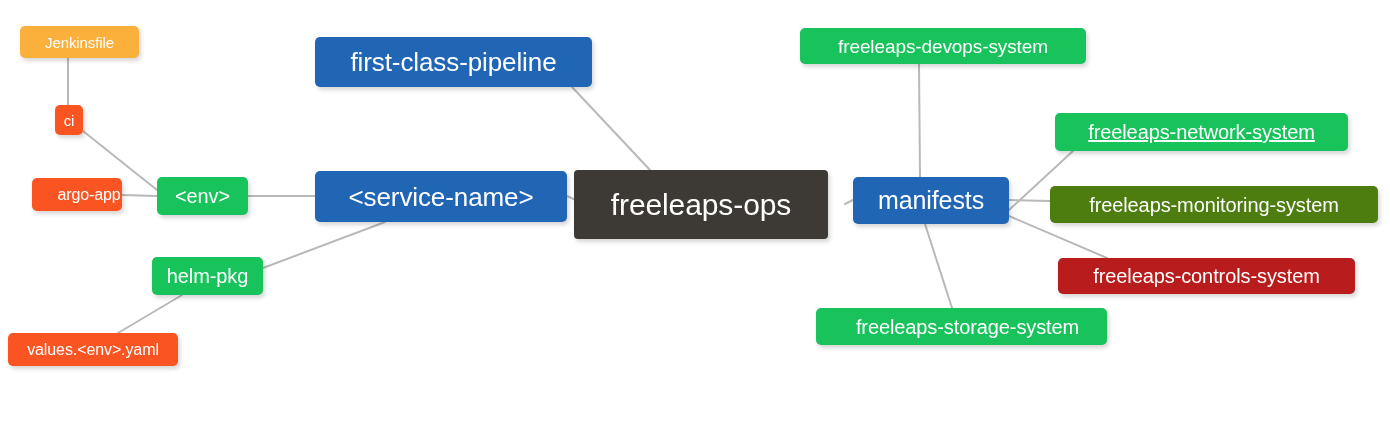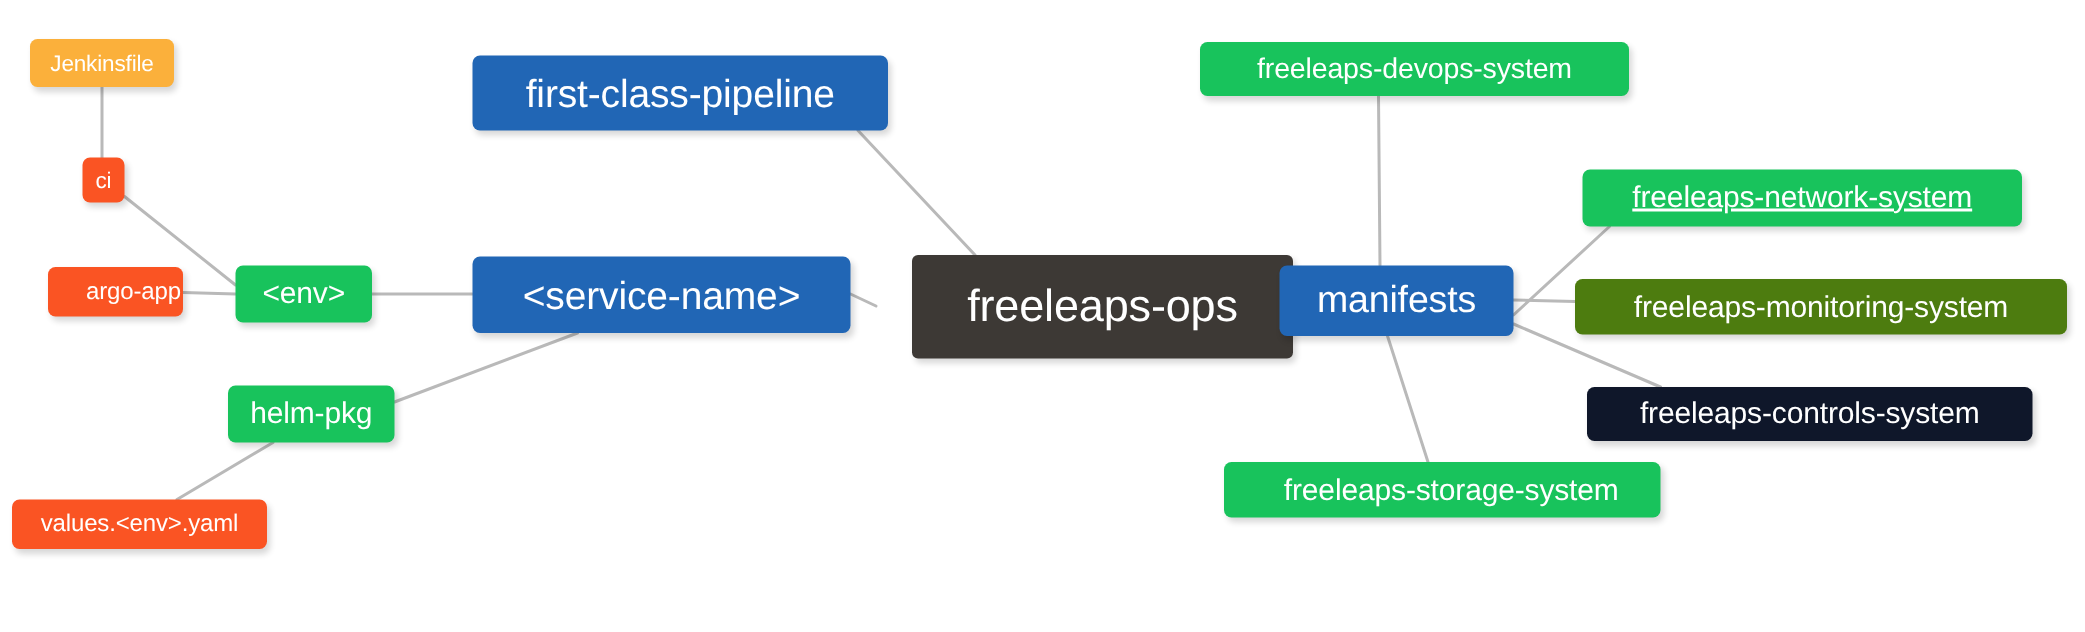--- a/index.html
+++ b/index.html
@@ -60,59 +60,59 @@
       <line x1="157" y1="196" x2="122" y2="195" stroke="#b9b9b9" stroke-width="2" stroke-linecap="round"></line>
       <line x1="68" y1="105" x2="68" y2="58" stroke="#b9b9b9" stroke-width="2" stroke-linecap="round"></line>
       <line x1="182" y1="295" x2="118" y2="333" stroke="#b9b9b9" stroke-width="2" stroke-linecap="round"></line>
       <line x1="920" y1="177" x2="919" y2="64" stroke="#b9b9b9" stroke-width="2" stroke-linecap="round"></line>
       <line x1="1009" y1="210" x2="1073" y2="151" stroke="#b9b9b9" stroke-width="2" stroke-linecap="round"></line>
       <line x1="1009" y1="200" x2="1050" y2="201" stroke="#b9b9b9" stroke-width="2" stroke-linecap="round"></line>
       <line x1="1009" y1="216" x2="1107" y2="258" stroke="#b9b9b9" stroke-width="2" stroke-linecap="round"></line>
       <line x1="925" y1="224" x2="952" y2="308" stroke="#b9b9b9" stroke-width="2" stroke-linecap="round"></line>
     </svg>
   <div id="node-layer">
-      <div class="node root" style="left: 608px; top: 170px; width: 254px; height: 69px; background: rgb(61, 57, 53); font-size: 30px;">
+      <div class="node root" style="left: 574px; top: 170px; width: 254px; height: 69px; background: rgb(61, 57, 53); font-size: 30px;">
         <span class="node-label">freeleaps-ops</span>
       </div>
       <div class="node" style="left: 315px; top: 171px; width: 252px; height: 51px; background: rgb(33, 102, 181); font-size: 26px;">
         <span class="node-label">&lt;service-name&gt;</span>
       </div>
       <div class="node" style="left: 315px; top: 37px; width: 277px; height: 50px; background: rgb(33, 102, 181); font-size: 26px;">
         <span class="node-label">first-class-pipeline</span>
       </div>
       <div class="node" style="left: 853px; top: 177px; width: 156px; height: 47px; background: rgb(33, 102, 181); font-size: 25px;">
         <span class="node-label">manifests</span>
       </div>
       <div class="node" style="left: 157px; top: 177px; width: 91px; height: 38px; background: rgb(24, 195, 92); font-size: 20px;">
         <span class="node-label">&lt;env&gt;</span>
       </div>
       <div class="node" style="left: 152px; top: 257px; width: 111px; height: 38px; background: rgb(24, 195, 92); font-size: 20px;">
         <span class="node-label">helm-pkg</span>
       </div>
-      <div class="node" style="left: 20px; top: 26px; width: 96px; height: 32px; background: rgb(251, 176, 59); font-size: 15px;">
+      <div class="node" style="left: 20px; top: 26px; width: 119px; height: 32px; background: rgb(251, 176, 59); font-size: 15px;">
         <span class="node-label">Jenkinsfile</span>
       </div>
       <div class="node" style="left: 55px; top: 105px; width: 28px; height: 30px; background: rgb(250, 84, 35); font-size: 15px;">
         <span class="node-label">ci</span>
       </div>
       <div class="node" style="left: 32px; top: 178px; width: 90px; height: 33px; background: rgb(250, 84, 35); font-size: 16px; padding-left: 24px;">
         <span class="node-label">argo-app</span>
       </div>
       <div class="node" style="left: 8px; top: 333px; width: 170px; height: 33px; background: rgb(250, 84, 35); font-size: 16px;">
         <span class="node-label">values.&lt;env&gt;.yaml</span>
       </div>
       <div class="node" style="left: 800px; top: 28px; width: 286px; height: 36px; background: rgb(24, 195, 92); font-size: 19px;">
         <span class="node-label">freeleaps-devops-system</span>
       </div>
       <div class="node" style="left: 1055px; top: 113px; width: 293px; height: 38px; background: rgb(24, 195, 92); font-size: 20px; text-decoration: underline;">
         <span class="node-label">freeleaps-network-system</span>
       </div>
       <div class="node" style="left: 1050px; top: 186px; width: 328px; height: 37px; background: #4d7c0f; font-size: 20px;">
         <span class="node-label">freeleaps-monitoring-system</span>
       </div>
-      <div class="node" style="left: 1058px; top: 258px; width: 297px; height: 36px; background: #0f172a; font-size: 20px;">
+      <div class="node" style="left: 1058px; top: 258px; width: 297px; height: 36px; background: #b91c1c; font-size: 20px;">
         <span class="node-label">freeleaps-controls-system</span>
       </div>
       <div class="node" style="left: 816px; top: 308px; width: 291px; height: 37px; background: rgb(24, 195, 92); font-size: 20px; padding-left: 12px;">
         <span class="node-label">freeleaps-storage-system</span>
       </div>
     </div>
 </div>
 
 </body></html>

